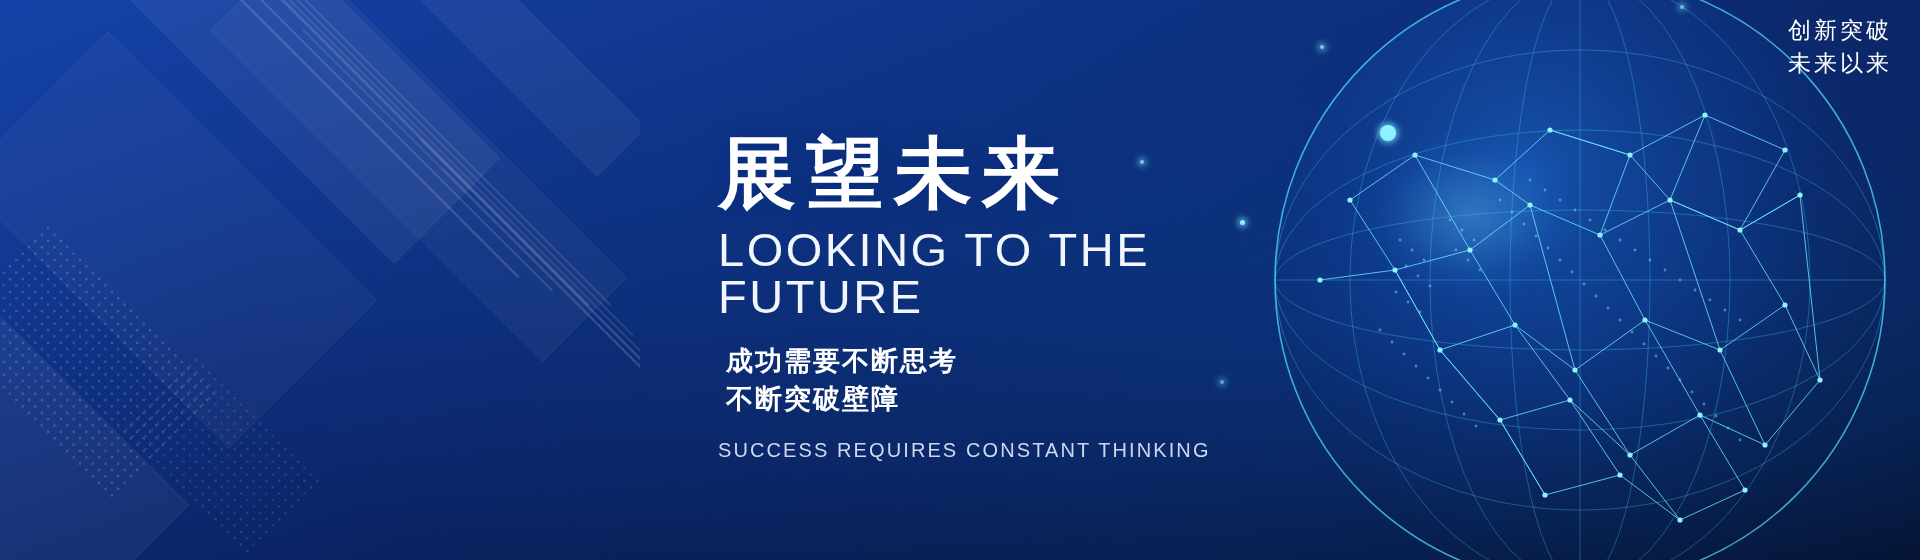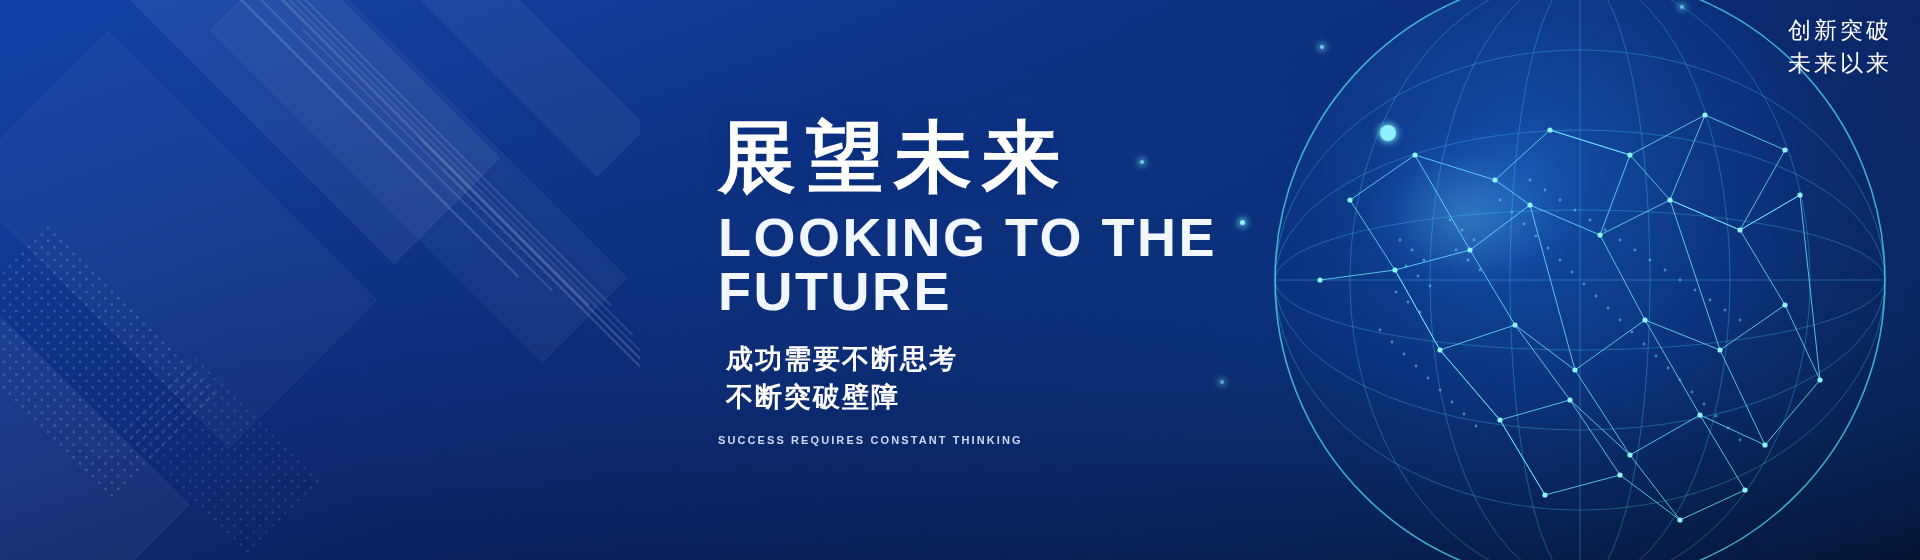--- a/index.html
+++ b/index.html
@@ -36,37 +36,37 @@
     background:radial-gradient(closest-side, rgba(120,220,255,0.55), rgba(40,130,255,0.12) 55%, rgba(0,0,0,0) 75%);
     filter:blur(6px);
   }
   .globe-svg{position:absolute;left:0;top:0;}
   .spark{
     position:absolute;border-radius:50%;background:#8ff0ff;
     box-shadow:0 0 6px 2px rgba(120,230,255,.8);
   }
 
   
-  .copy{position:absolute;left:718px;top:118px;width:640px;color:#fff;}
+  .copy{position:absolute;left:718px;top:134px;width:640px;color:#fff;}
   .h1{
     font-size:78px;font-weight:700;letter-spacing:10px;line-height:1;
     margin:0 0 14px 0;text-shadow:0 2px 18px rgba(0,40,120,.6);
   }
   .h2{
-    font-size:54px;font-weight:700;letter-spacing:2.5px;line-height:1;
+    font-size:47px;font-weight:400;letter-spacing:2.5px;line-height:1;
     margin:0 0 22px 0;color:#f2f6ff;
   }
   .sub{
     font-size:27px;font-weight:600;letter-spacing:2px;line-height:1.42;
     margin:0 0 14px 8px;color:#ffffff;
   }
   .sub div{white-space:nowrap;}
   .en{
-    font-size:11px;letter-spacing:2.1px;line-height:1.75;
-    color:#cfd9ee;font-weight:700;
+    font-size:20px;letter-spacing:2.1px;line-height:1.75;
+    color:#cfd9ee;font-weight:400;
   }
   .en div{white-space:nowrap;}
 
   
   .corner{
     position:absolute;right:28px;top:14px;text-align:right;color:#fff;
     font-size:23px;font-weight:500;letter-spacing:3px;line-height:1.42;
   }
   .corner div{white-space:nowrap;}
 </style>

